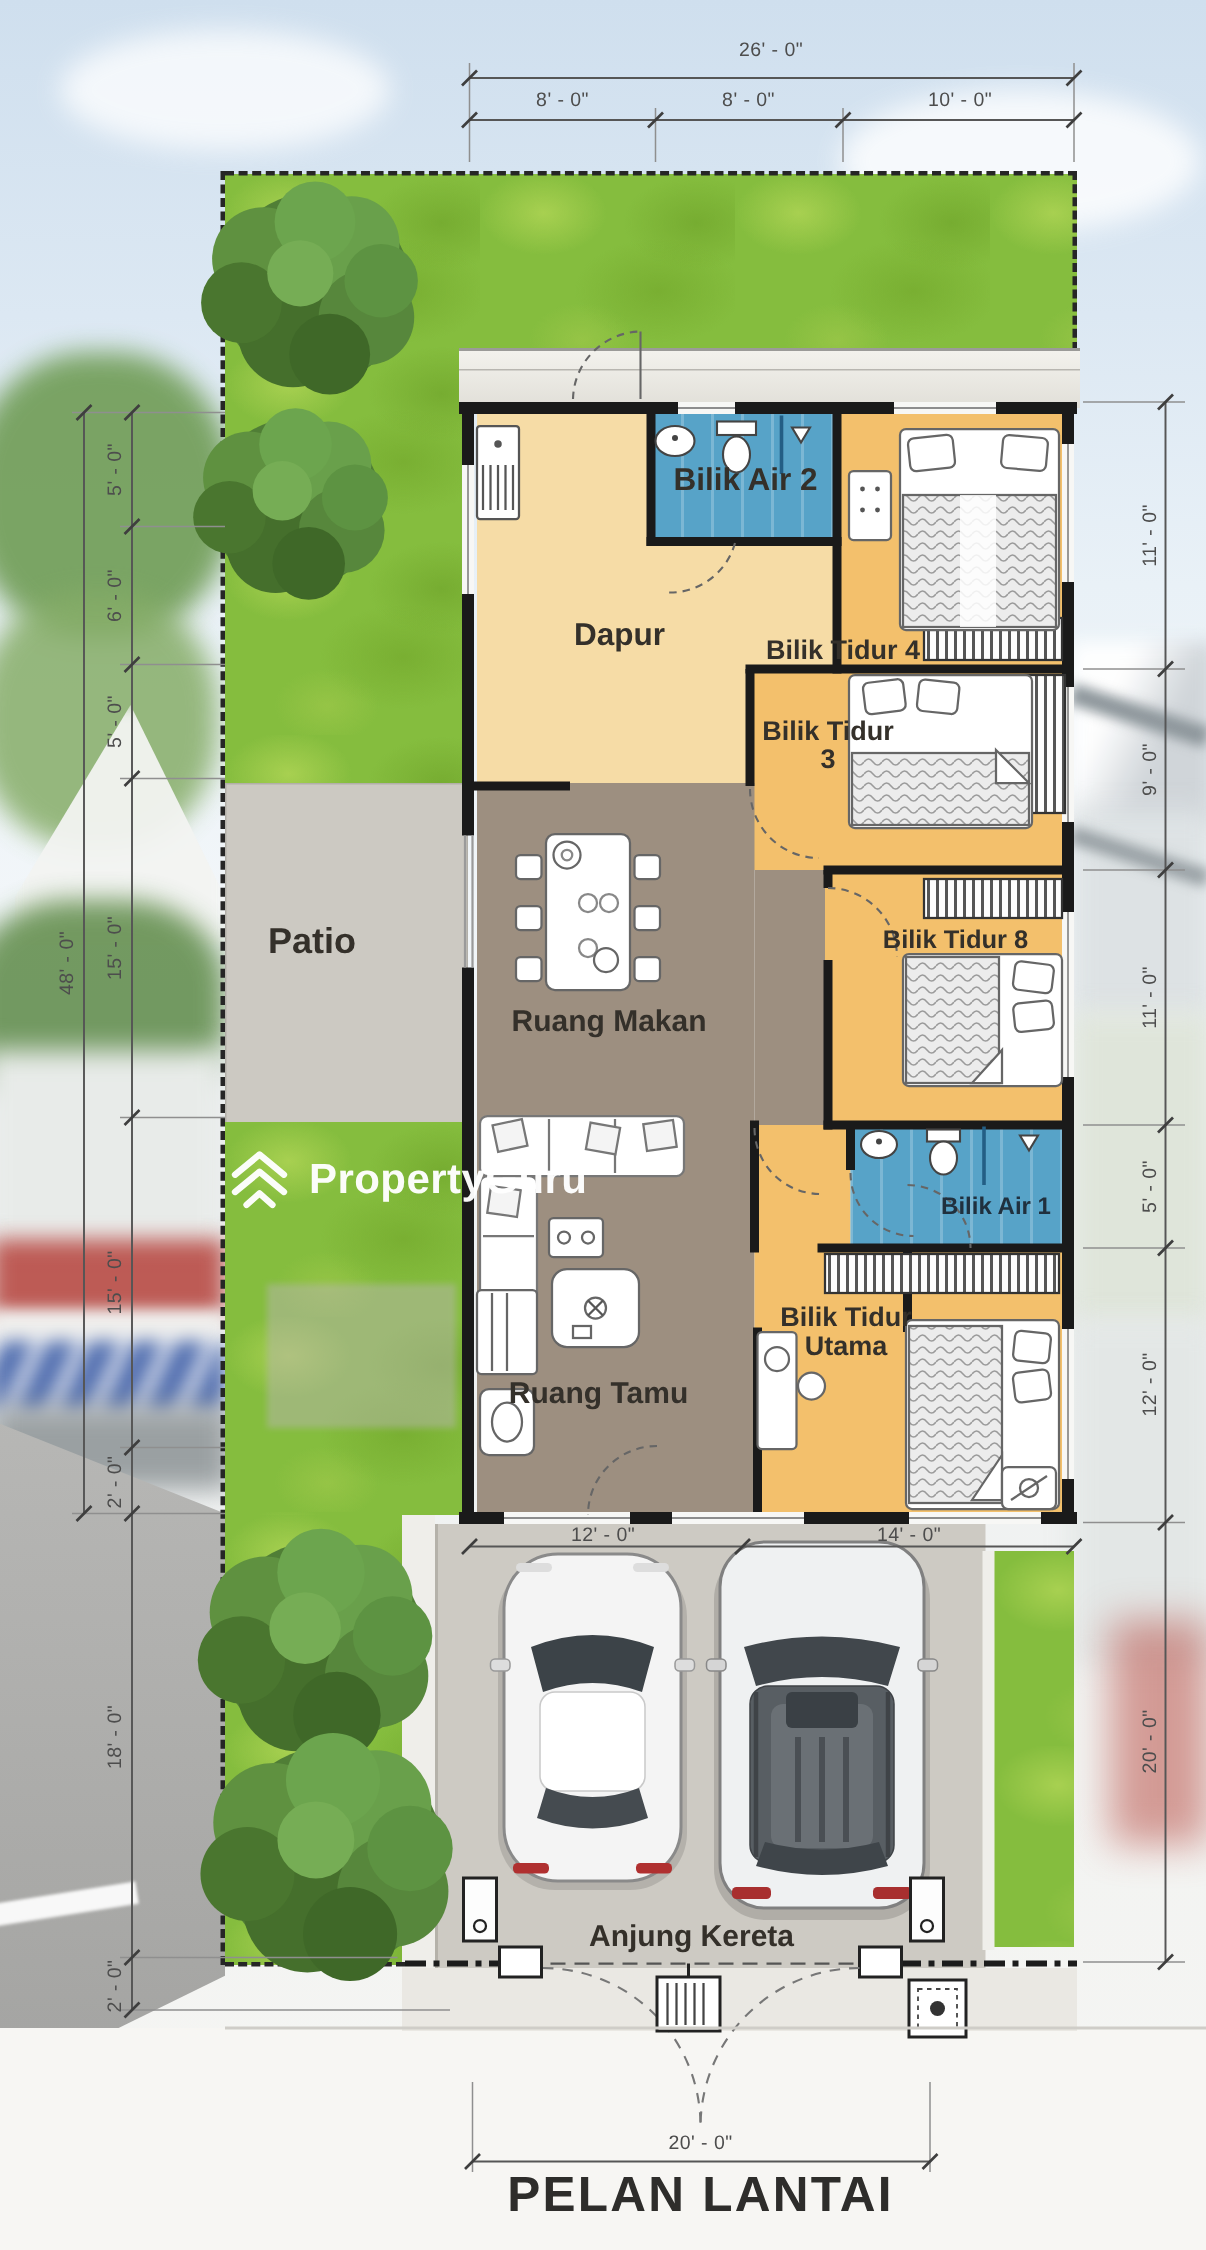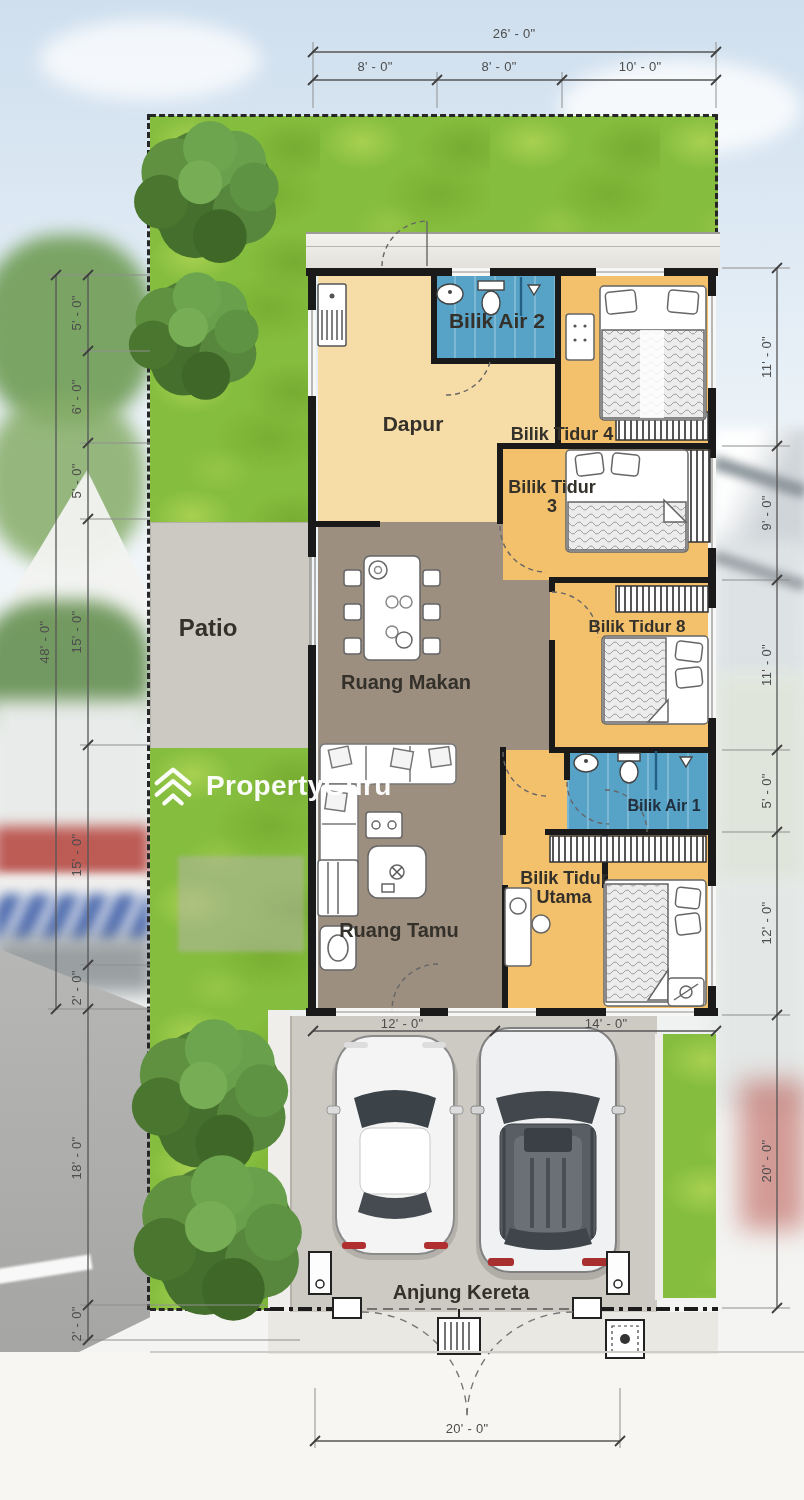--- a/index.html
+++ b/index.html
@@ -487,14 +487,15 @@
     <svg width="46" height="46" viewBox="0 0 48 48">
       <g fill="none" stroke="#ffffff" stroke-width="4.5" stroke-linejoin="round" stroke-linecap="round">
         <path d="M7 21 L24 7 L41 21"></path>
         <path d="M7 33 L24 19 L41 33"></path>
         <path d="M15 42 L24 34 L33 42"></path>
       </g>
     </svg>
     <span class="wm-text">PropertyGuru</span>
   </div>
 
+  <div id="title" class="abs" style="left:467px;top:1444px;">PELAN LANTAI</div>
 
 </div>
 
 </body></html>

